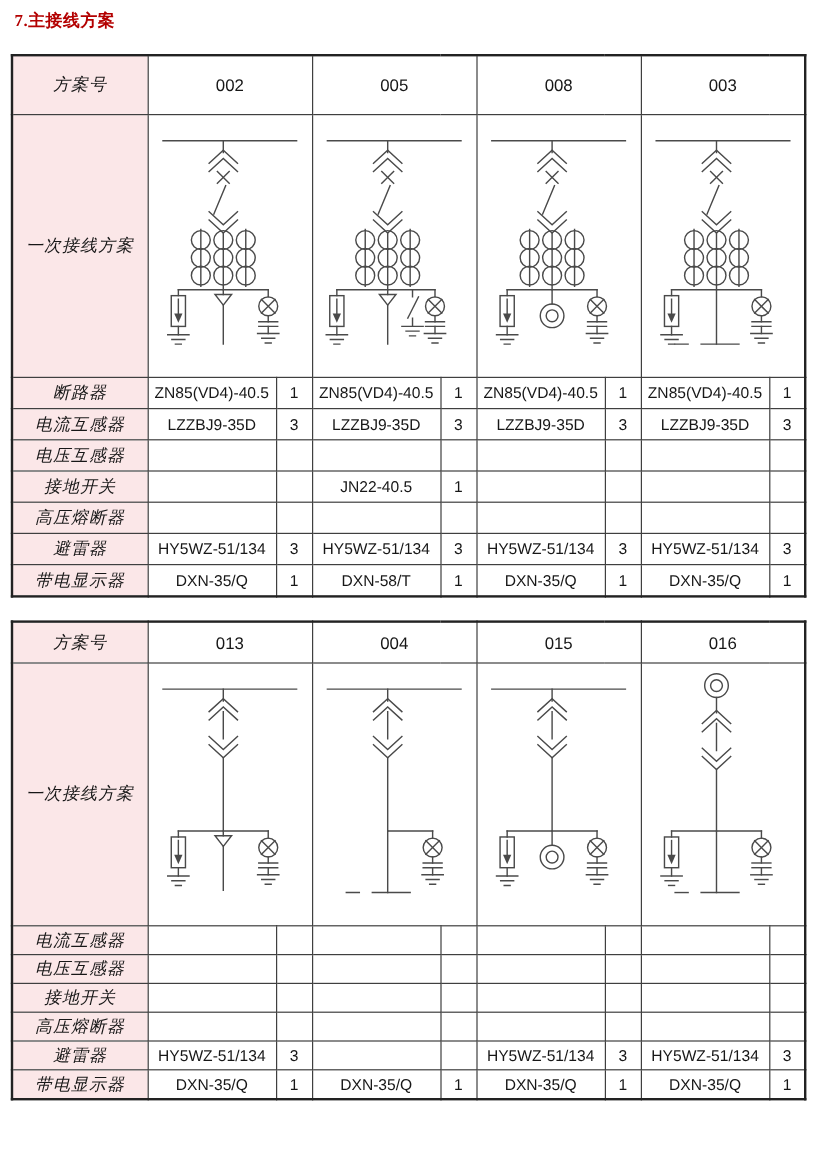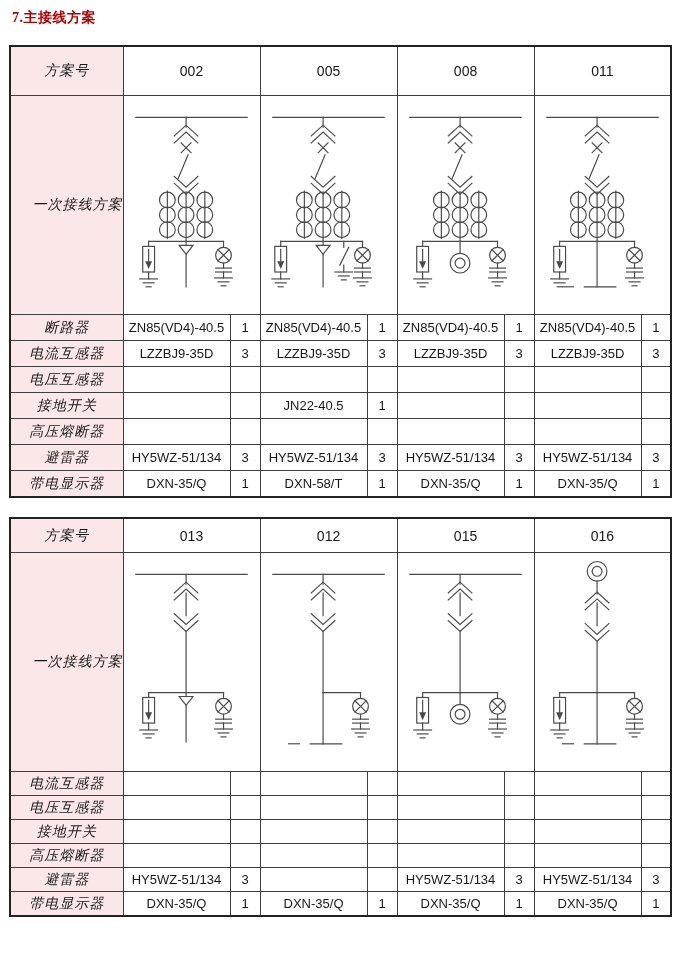--- a/index.html
+++ b/index.html
@@ -24,21 +24,21 @@
   }
   td.label{
     background:var(--pink,#fbe7e8);
     font-family:"Liberation Serif",serif;font-size:14px;letter-spacing:1px;font-style:italic;
   }
   td.schemeno{font-size:14px;}
   td.model{font-size:13px;margin-top:36px;}
   td.qty{font-size:13px;}
   tr.hdr-row-1 td{height:48px;}
   tr.hdr-row-2 td{height:33px;}
-  tr.diag-row td{height:218px;text-align:right;}
+  tr.diag-row td{height:218px;}
   tr.comp-row-1 td{height:25px;}
   tr.comp-row-2 td{height:23px;}
   td.diagram{background:#fff;}
   td.diagram svg{display:block;margin:0 auto;width:135px;height:216px;}
   td.diagram svg line, td.diagram svg path, td.diagram svg circle, td.diagram svg rect{
     stroke:var(--stroke,#4a4a4a);stroke-width:1.2;fill:none;stroke-linecap:square;
   }
   td.diagram svg .fill{fill:var(--stroke,#4a4a4a);stroke:none;}
 </style>
 </head>
@@ -57,21 +57,21 @@
         <col style="width:30px">
         <col style="width:107px">
         <col style="width:30px">
       </colgroup>
       <tbody>
         <tr class="hdr-row-1">
           <td class="label">方案号</td>
           <td class="schemeno" colspan="2">002</td>
           <td class="schemeno" colspan="2">005</td>
           <td class="schemeno" colspan="2">008</td>
-          <td class="schemeno" colspan="2">011</td>
+          <td class="schemeno" colspan="2">003</td>
         </tr>
         <tr class="diag-row">
           <td class="label">一次接线方案</td>
           <td class="diagram" colspan="2">
             <svg viewBox="0 0 137 218">
               <g>
                 <line x1="12" y1="20" x2="125" y2="20"></line>
               </g>
               <g>
                 <line x1="63" y1="20" x2="63" y2="30"></line>
@@ -463,21 +463,21 @@
         <col style="width:30px">
         <col style="width:107px">
         <col style="width:30px">
         <col style="width:107px">
         <col style="width:30px">
       </colgroup>
       <tbody>
         <tr class="hdr-row-2">
           <td class="label">方案号</td>
           <td class="schemeno" colspan="2">013</td>
-          <td class="schemeno" colspan="2">012</td>
+          <td class="schemeno" colspan="2">004</td>
           <td class="schemeno" colspan="2">015</td>
           <td class="schemeno" colspan="2">016</td>
         </tr>
         <tr class="diag-row">
           <td class="label">一次接线方案</td>
           <td class="diagram" colspan="2">
             <svg viewBox="0 0 137 218">
               <g>
                 <line x1="12" y1="20" x2="125" y2="20"></line>
               </g>

